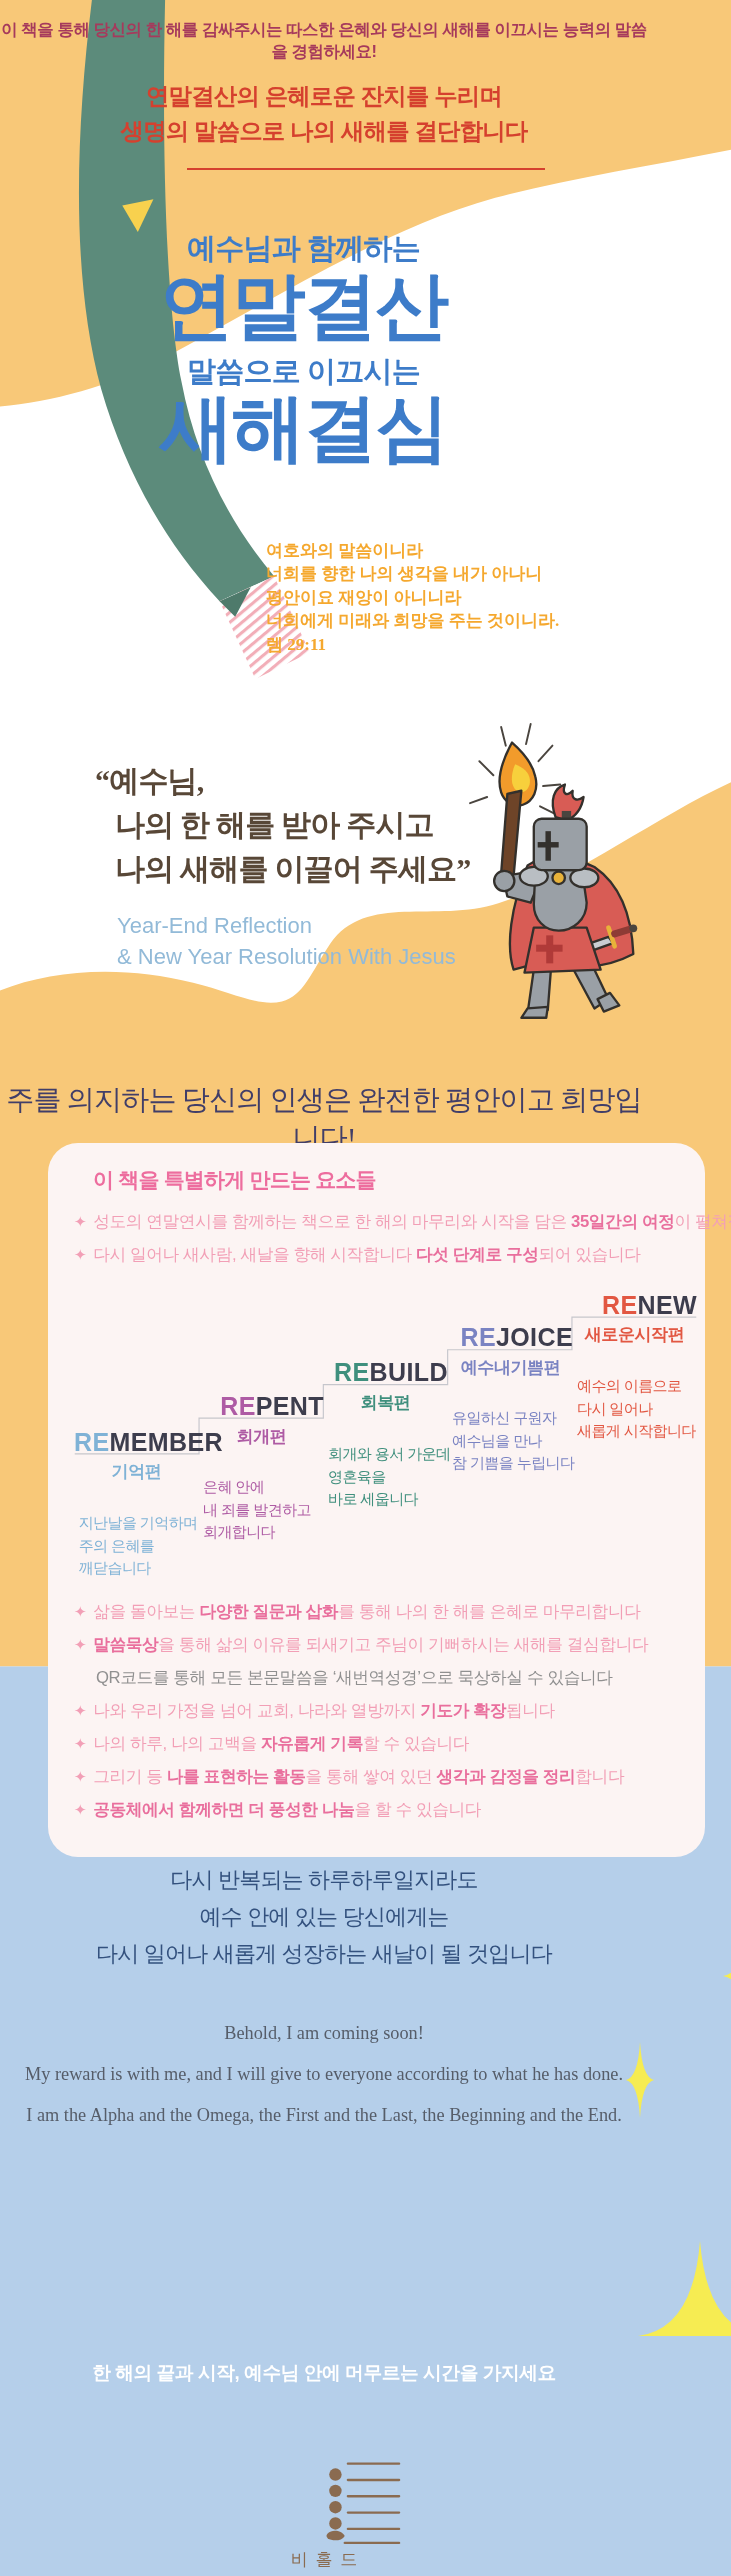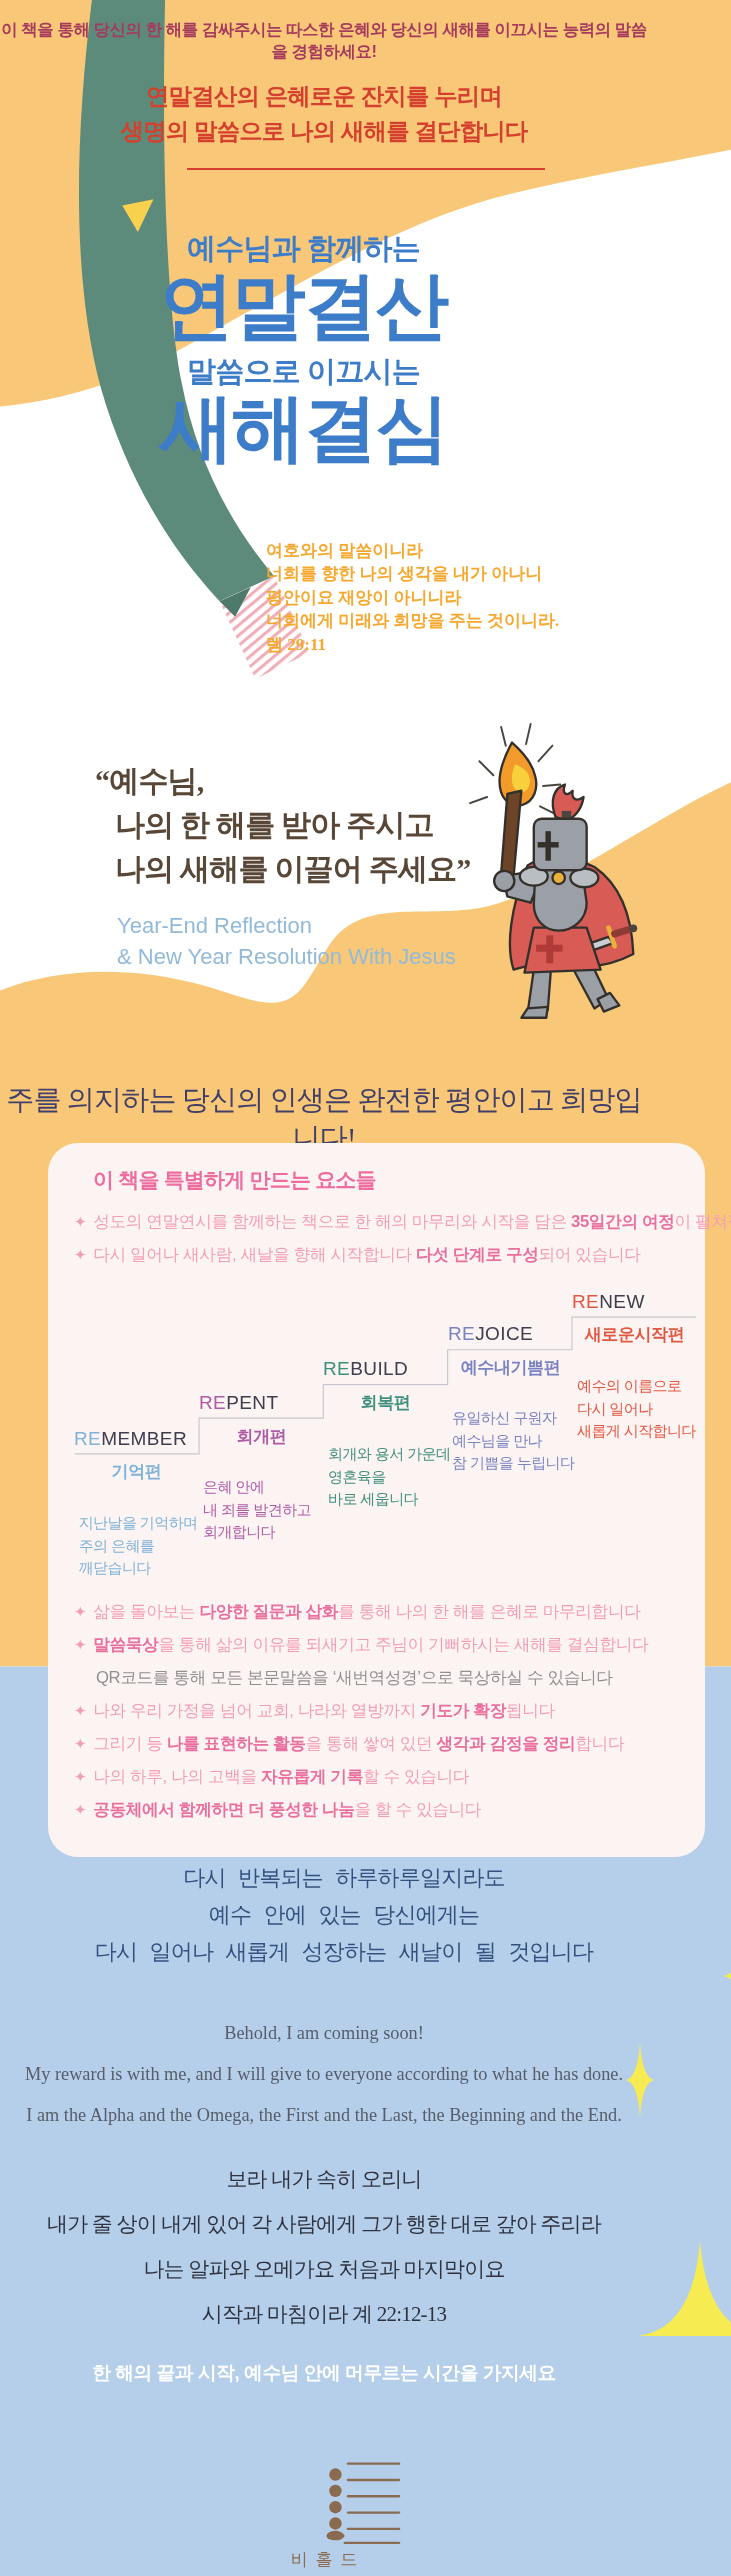--- a/index.html
+++ b/index.html
@@ -34,28 +34,28 @@
   .features{left:74px;width:615px;}
   .features-top{top:1205px;}
   .features-bottom{top:1595px;}
   .feature-line{height:33px;line-height:33px;font-size:16.7px;color:#F29FB6;letter-spacing:-0.4px;white-space:nowrap;}
   .feature-line .mark{color:#F29FB6;margin-right:7px;font-size:15px;}
   .feature-line .b{font-weight:bold;color:#E96F9D;}
   .feature-line.gray{color:#909090;padding-left:22px;}
 
   
   .staircase{top:1286px;left:74px;width:623px;height:304px;}
-  .step-en{position:absolute;width:125px;text-align:left;font-size:19px;font-weight:normal;letter-spacing:0.4px;}
+  .step-en{position:absolute;width:125px;text-align:right;font-size:25px;font-weight:bold;letter-spacing:0.4px;}
   .step-en .suf{color:#3D3D4D;}
   .step-ko{position:absolute;width:125px;text-align:center;font-size:17px;font-weight:bold;letter-spacing:-0.4px;}
   .step-desc{position:absolute;width:156px;text-align:left;font-size:15px;line-height:22.6px;letter-spacing:-0.6px;}
 
   
   .closing{top:1861px;font-size:22px;line-height:37px;color:#33517E;
-           font-family:Liberation Mono, monospace;letter-spacing:-0.8px;margin-left:20px;}
+           font-family:Liberation Sans, sans-serif;letter-spacing:-0.8px;}
   .scripture-en{top:2013px;font-size:18.3px;line-height:41px;color:#565D69;
                 font-family:"Liberation Serif","DejaVu Serif",serif;}
   .scripture-ko{top:2157px;font-size:21px;line-height:45px;color:#2D323E;
                 font-family:"Liberation Serif","DejaVu Serif",serif;letter-spacing:-0.8px;}
   .invite{top:2360px;font-size:18.7px;font-weight:bold;color:#ffffff;letter-spacing:-0.4px;}
   .brand-name{top:2548px;font-size:17px;color:#8A6B50;letter-spacing:7.8px;text-indent:7.8px;}
 </style>
 </head>
 <body>
 
@@ -213,35 +213,31 @@
 다시 일어나
 새롭게 시작합니다</div>
       </div>
   </div>
 
   <div class="abs features features-bottom" style="z-index:3;">
       <div class="feature-line"><span class="mark">✦</span><span>삶을 돌아보는 </span><span class="b">다양한 질문과 삽화</span><span>를 통해 나의 한 해를 은혜로 마무리합니다</span></div>
       <div class="feature-line"><span class="mark">✦</span><span class="b">말씀묵상</span><span>을 통해 삶의 이유를 되새기고 주님이 기뻐하시는 새해를 결심합니다</span></div>
       <div class="feature-line gray"><span>QR코드를 통해 모든 본문말씀을 ‘새번역성경’으로 묵상하실 수 있습니다</span></div>
       <div class="feature-line"><span class="mark">✦</span><span>나와 우리 가정을 넘어 교회, 나라와 열방까지 </span><span class="b">기도가 확장</span><span>됩니다</span></div>
+      <div class="feature-line"><span class="mark">✦</span><span>나의 하루, 나의 고백을 </span><span class="b">자유롭게 기록</span><span>할 수 있습니다</span></div>
       <div class="feature-line"><span class="mark">✦</span><span>그리기 등 </span><span class="b">나를 표현하는 활동</span><span>을 통해 쌓여 있던 </span><span class="b">생각과 감정을 정리</span><span>합니다</span></div>
-      <div class="feature-line"><span class="mark">✦</span><span>나의 하루, 나의 고백을 </span><span class="b">자유롭게 기록</span><span>할 수 있습니다</span></div>
       <div class="feature-line"><span class="mark">✦</span><span class="b">공동체에서 함께하면 더 풍성한 나눔</span><span>을 할 수 있습니다</span></div>
     </div>
 
   <div class="abs center closing preline" style="z-index:2;">다시 반복되는 하루하루일지라도
 예수 안에 있는 당신에게는
 다시 일어나 새롭게 성장하는 새날이 될 것입니다</div>
   <div class="abs center scripture-en preline" style="z-index:2;">Behold, I am coming soon!
 My reward is with me, and I will give to everyone according to what he has done.
 I am the Alpha and the Omega, the First and the Last, the Beginning and the End.</div>
-  <div class="abs center scripture-ko preline" style="z-index:2;">보라 내가 속히 오리니
-내가 줄 상이 내게 있어 각 사람에게 그가 행한 대로 갚아 주리라
-나는 알파와 오메가요 처음과 마지막이요
-시작과 마침이라 계 22:12-13</div>
   <div class="abs center invite" style="z-index:2;">한 해의 끝과 시작, 예수님 안에 머무르는 시간을 가지세요</div>
 
   <svg class="abs" style="top:2459px;left:318px;z-index:2;" width="97" height="87" viewBox="0 0 124 112">
     <g stroke="#8A6B50" stroke-width="3" stroke-linecap="round">
       <line x1="38" y1="6" x2="104" y2="6"></line>
       <line x1="38" y1="27" x2="104" y2="27"></line>
       <line x1="38" y1="48" x2="104" y2="48"></line>
       <line x1="38" y1="69" x2="104" y2="69"></line>
       <line x1="38" y1="90" x2="104" y2="90"></line>
       <line x1="34" y1="108" x2="104" y2="108"></line>

